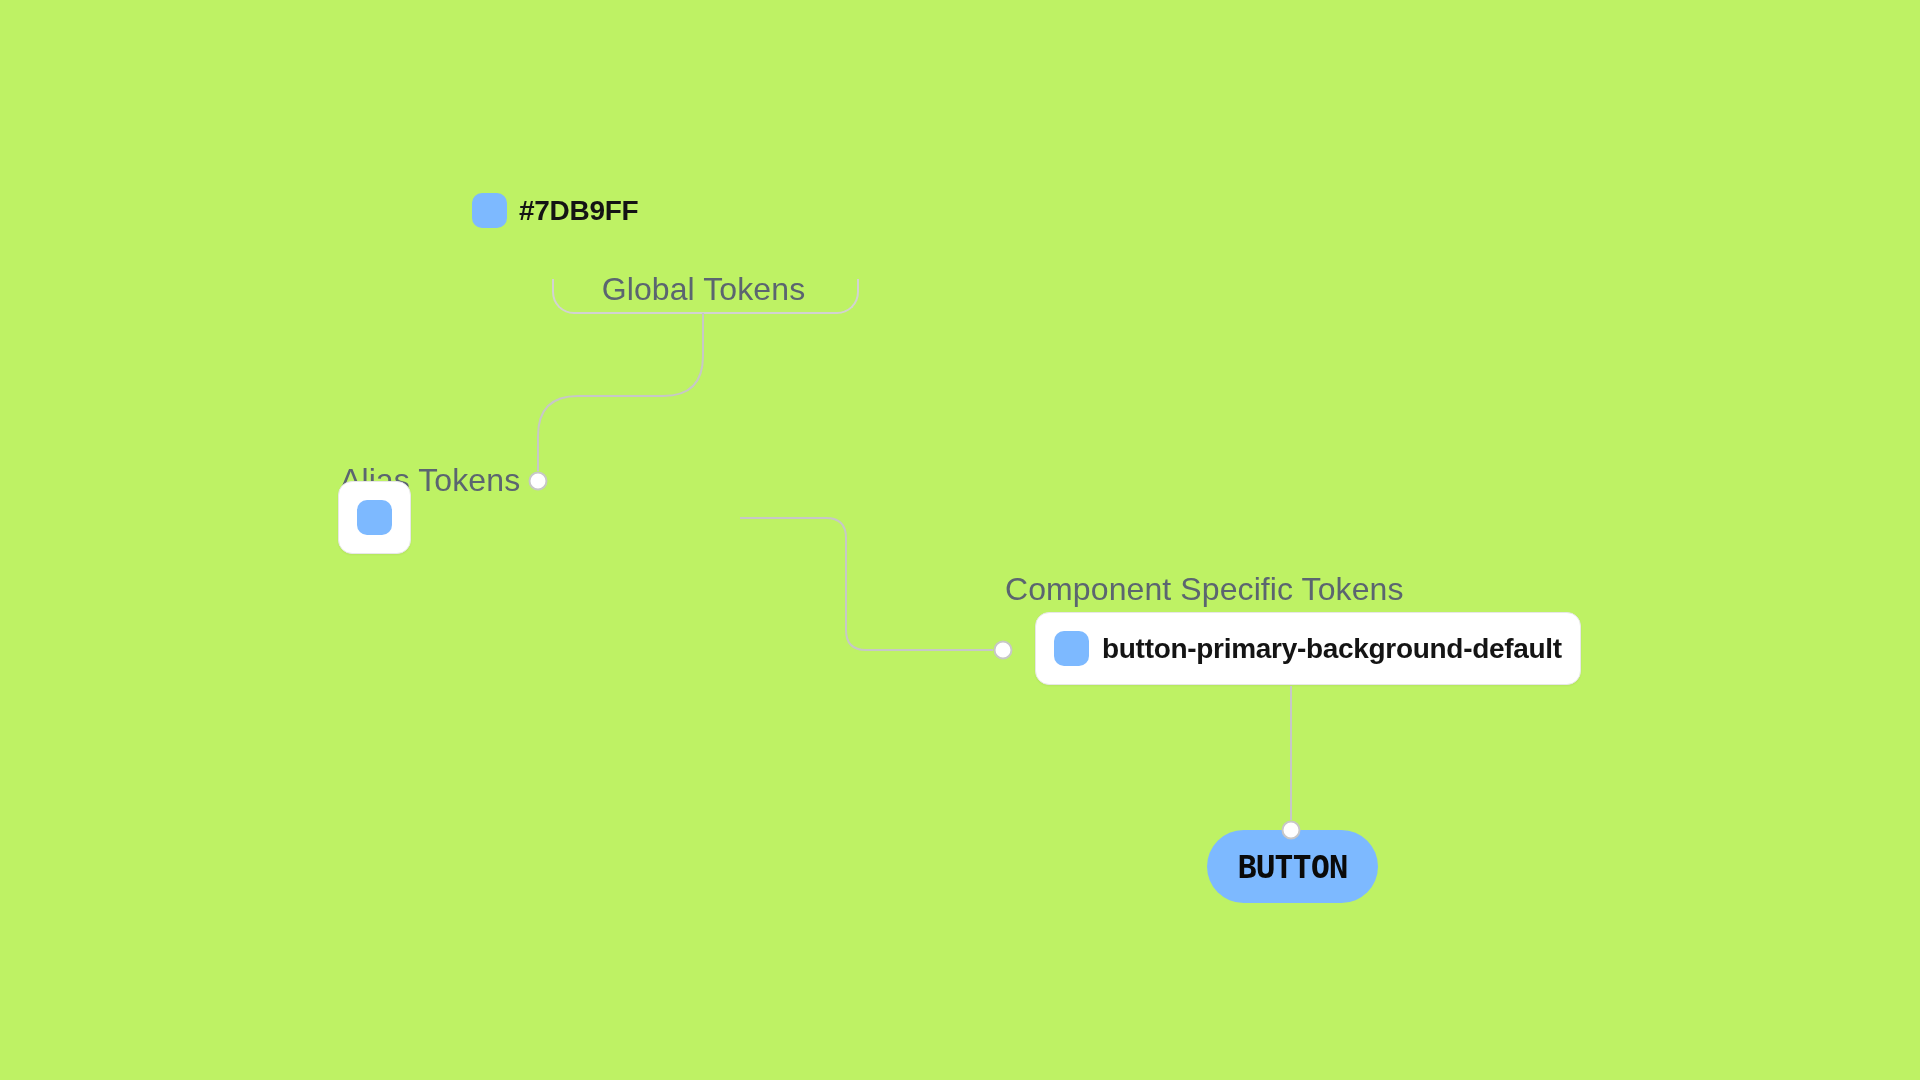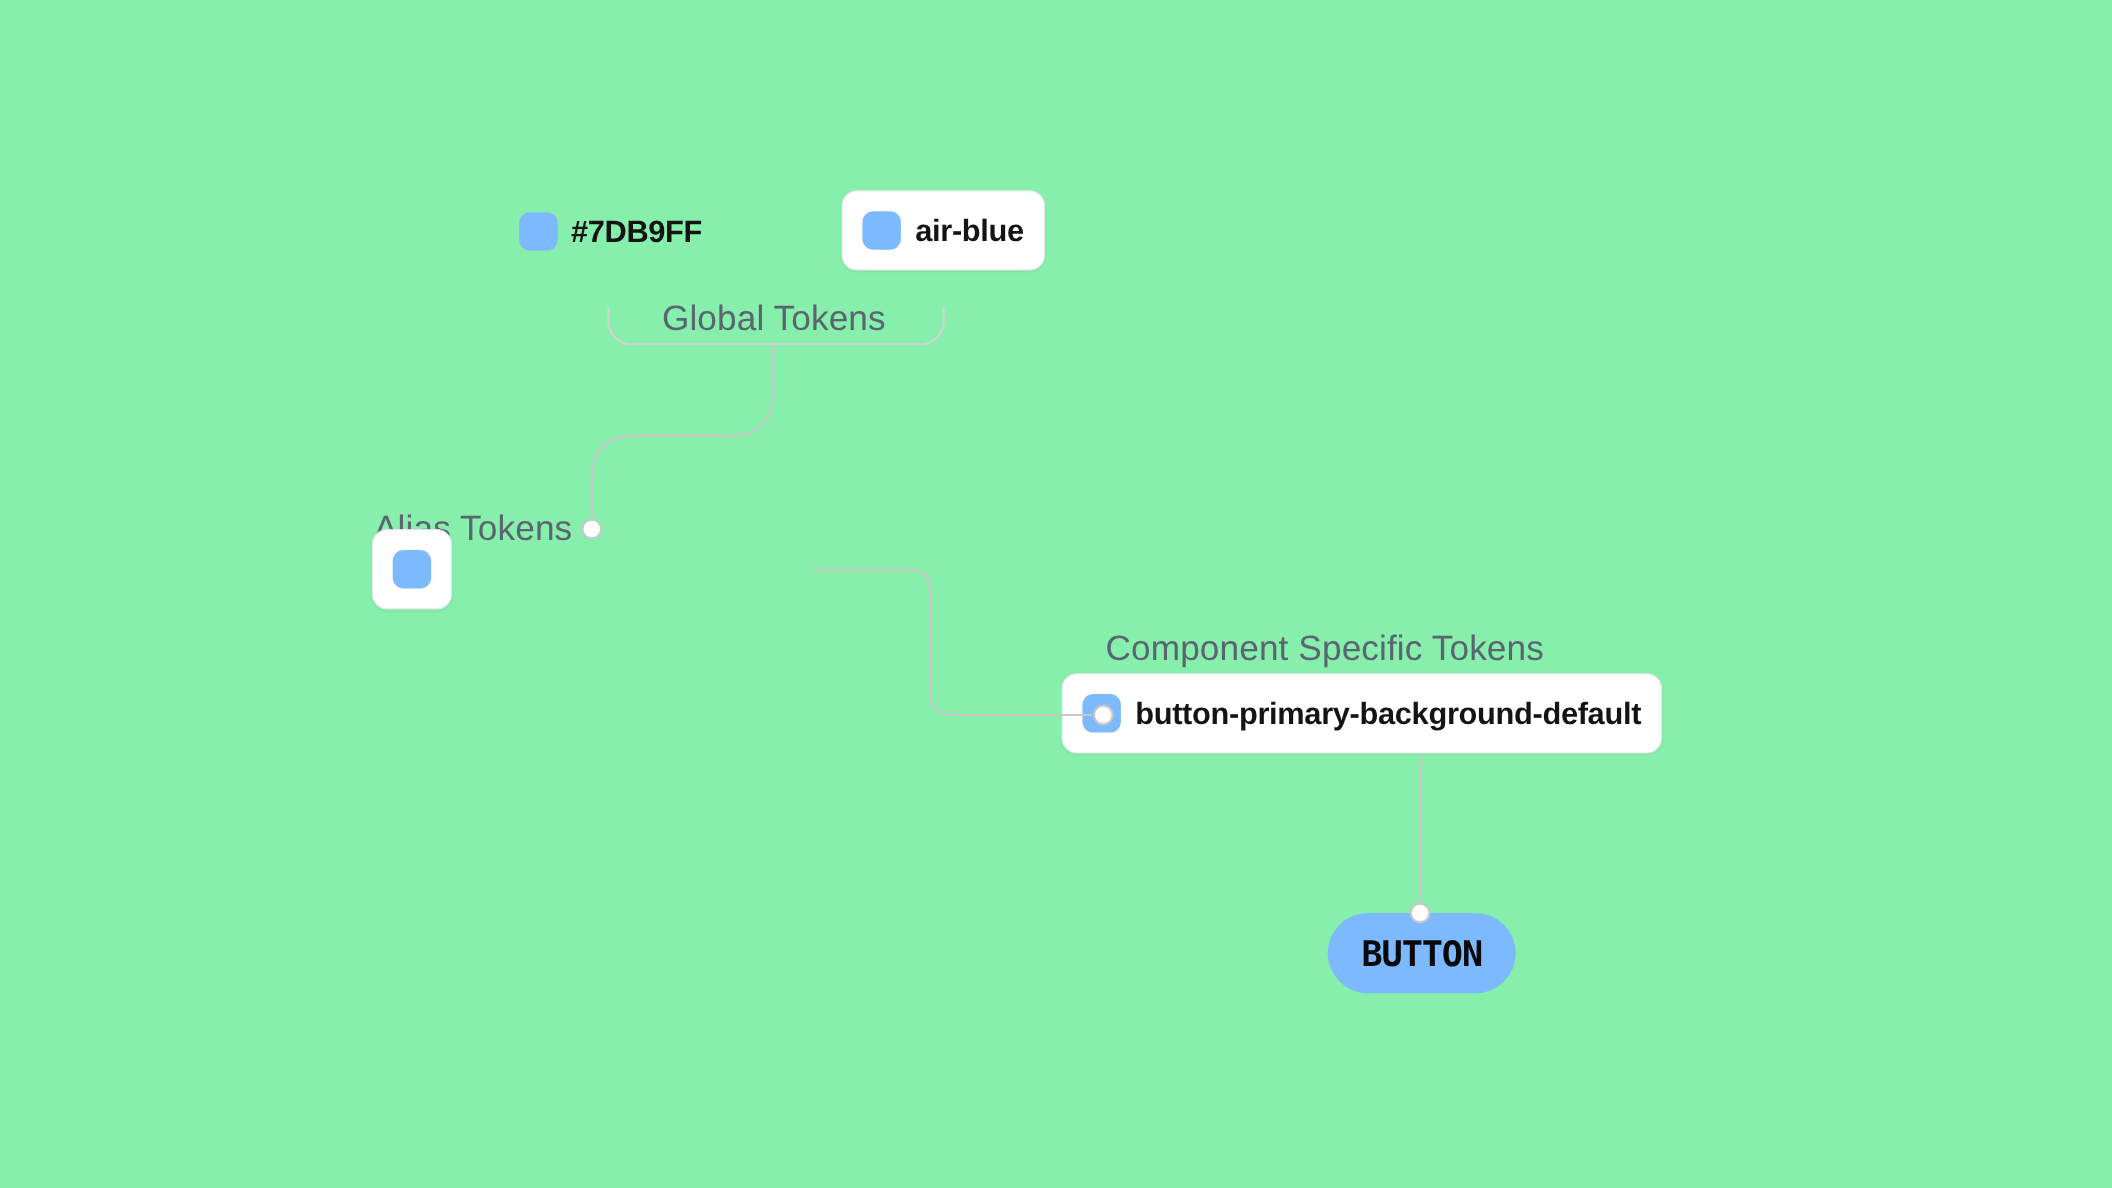--- a/index.html
+++ b/index.html
@@ -108,21 +108,21 @@
     border-right: 2px solid #d2d2d2;
     border-bottom: 2px solid #d2d2d2;
     border-radius: 0 0 22px 22px;
     z-index: 1;
   }
 
   
   #hex-token     { left: 472px; top: 193px; height: 35px; }
   #named-token   { left: 765px; top: 173px; }
   #alias-token   { left: 338px; top: 481px; }
-  #component-token { left: 965px; top: 612px; }
+  #component-token { left: 1035px; top: 612px; }
 
   
   #preview-button {
     position: absolute;
     left: 1207px;
     top: 830px;
     width: 171px;
     height: 73px;
     border-radius: 36.5px;
     display: flex;
@@ -136,31 +136,27 @@
     font-family: "DejaVu Sans Mono", monospace;
     font-size: 32px;
     font-weight: 700;
     letter-spacing: -1px;
     color: #0a0a0a;
   }
 </style>
 </head>
 <body>
 
-<div id="canvas" style="background: #86efac;">
+<div id="canvas" style="background: #bef264;">
 
   <div class="token-chip" id="hex-token">
     <span class="swatch" style="background: rgb(125, 185, 255);"></span>
     <span class="token-label">#7DB9FF</span>
   </div>
 
-  <div class="token-card" id="named-token">
-    <span class="swatch" style="background: rgb(125, 185, 255);"></span>
-    <span class="token-label">air-blue</span>
-  </div>
 
   <div id="global-bracket"></div>
   <div class="group-label" id="global-group-label">Global Tokens</div>
 
   <div class="group-label" id="alias-group-label">Alias Tokens</div>
 
   <div class="token-card" id="alias-token">
     <span class="swatch" style="background: rgb(125, 185, 255);"></span>
   </div>
 

